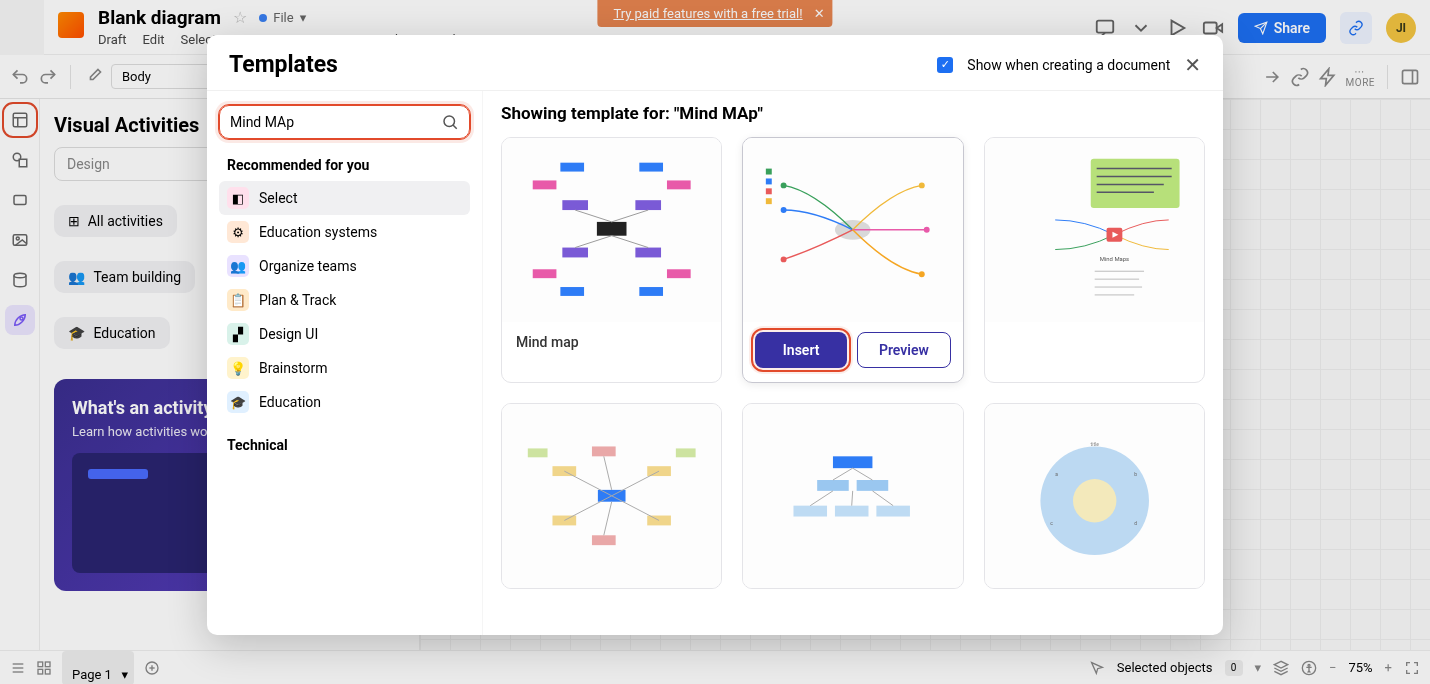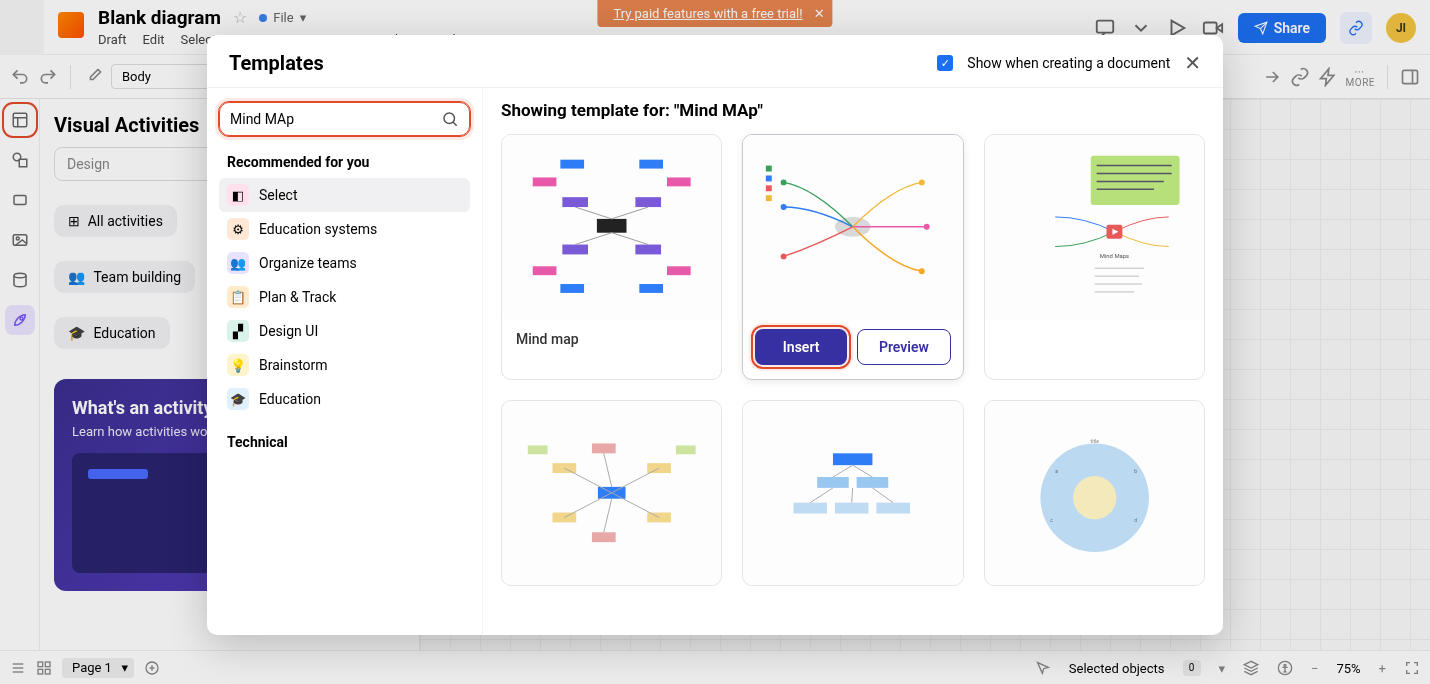--- a/index.html
+++ b/index.html
@@ -51,21 +51,21 @@
 .learn-inner { background: #2a2470; height: 120px; margin-top: 14px; border-radius: 8px; position: relative; }
 .learn-inner .bar { position: absolute; left: 16px; top: 16px; width: 60px; height: 10px; background: #4a6cff; border-radius: 3px; }
 
 
 .canvas { position: absolute; left: 420px; top: 99px; right: 0; bottom: 34px; background-color: #fafafa; background-image: linear-gradient(#eee 1px, transparent 1px), linear-gradient(90deg, #eee 1px, transparent 1px); background-size: 30px 30px; z-index: 1; }
 
 
 .overlay { position: absolute; inset: 0; background: rgba(0,0,0,0.08); z-index: 10; display: flex; align-items: flex-start; justify-content: center; }
 .modal { margin-top: 35px; width: 1016px; height: 600px; background: #fff; border-radius: 10px; box-shadow: 0 10px 40px rgba(0,0,0,0.2); display: flex; flex-direction: column; overflow: hidden; }
 .modal-head { display: flex; align-items: center; padding: 16px 22px 12px; border-bottom: 1px solid #f0f0f0; }
-.modal-title { font-weight: 700; font-size: 20px; }
+.modal-title { font-weight: 700; font-size: 23px; }
 .modal-head-right { margin-left: auto; display: flex; align-items: center; gap: 14px; font-size: 14px; }
 .checkbox { width: 16px; height: 16px; background: #1d6ff2; border-radius: 3px; display: inline-flex; align-items: center; justify-content: center; color: #fff; font-size: 11px; }
 .modal-close { cursor: pointer; color: #555; font-size: 20px; }
 
 .modal-body { flex: 1; display: flex; overflow: hidden; }
 .m-sidebar { width: 276px; border-right: 1px solid #f5f5f5; padding: 14px 12px; overflow-y: auto; }
 .search-box { display: flex; align-items: center; border: 1px solid #e24a2b; outline: 1px solid #e24a2b; border-radius: 10px; padding: 7px 10px; gap: 8px; box-shadow: 0 0 0 4px rgba(226,74,43,0.12);}
 .search-box input { border: none; outline: none; flex: 1; font-size: 14px; }
 .cat-head { font-weight: 700; font-size: 14px; margin: 18px 0 8px 8px; }
 .cat-item { display: flex; align-items: center; gap: 10px; padding: 6px 8px; border-radius: 6px; font-size: 14px; cursor: pointer; }
@@ -88,22 +88,22 @@
 .tmpl-label { padding: 12px 14px; font-size: 14px; font-weight: 500; color: #333; }
 .tmpl-actions { padding: 10px 12px 14px; display: flex; gap: 10px; }
 .btn-insert { flex: 1; background: #3730a3; color: #fff; border: none; border-radius: 8px; padding: 9px; font-weight: 600; font-size: 14px; outline: 2px solid #e24a2b; outline-offset: 2px; box-shadow: 0 0 0 6px rgba(226,74,43,0.10);}
 .btn-preview { flex: 1; background: #fff; color: #3730a3; border: 1.5px solid #3730a3; border-radius: 8px; padding: 9px; font-weight: 600; font-size: 14px; }
 
 
 .thumb-svg { width: 90%; height: 90%; }
 
 
 .footer { position: absolute; bottom: 0; left: 0; right: 0; height: 34px; background: #fff; border-top: 1px solid #eee; display: flex; align-items: center; padding: 0 10px; gap: 10px; font-size: 13px; z-index: 2; }
-.page-sel { background: #eee; padding: 2px 22px 3px 10px; border-radius: 4px; position: relative; }
-.footer-right { margin-left: auto; display: flex; align-items: flex-end; gap: 18px; }
+.page-sel { background: #eee; padding: 16px 22px 3px 10px; border-radius: 4px; position: relative; }
+.footer-right { margin-left: auto; display: flex; align-items: center; gap: 12px; }
 .sel-chip { background: #eee; width: 18px; height: 16px; border-radius: 4px; font-size: 10px; display: inline-flex; align-items: center; justify-content: center; }
 .f-ico { color: #888; cursor: pointer; }
 
 svg { display: block; }
 </style>
 </head>
 <body>
 
 <div class="trial-banner">
   <a href="#">Try paid features with a free trial!</a>

